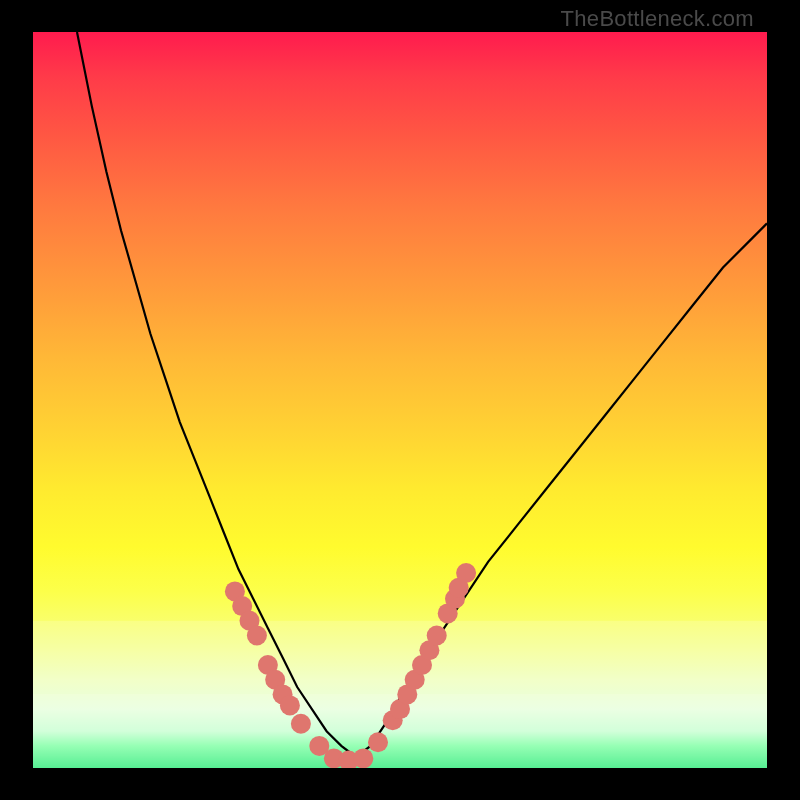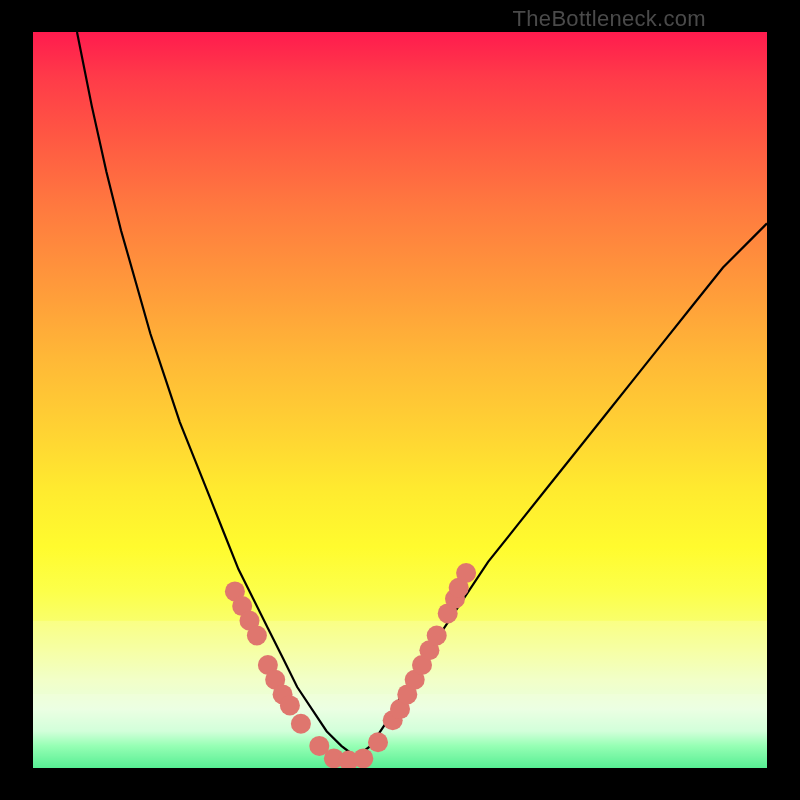--- a/index.html
+++ b/index.html
@@ -9,20 +9,21 @@
     height: 800px;
     background: #000;
     overflow: hidden;
     font-family: Arial, Helvetica, sans-serif;
   }
   .frame {
     position: relative;
     width: 720px;
     height: 800px;
     background: #000;
+    padding-left: 48px;
   }
   .watermark {
     position: absolute;
     top: 6px;
     right: 14px;
     color: #4a4a4a;
     font-size: 22px;
     font-weight: 500;
     letter-spacing: 0.3px;
     z-index: 10;

